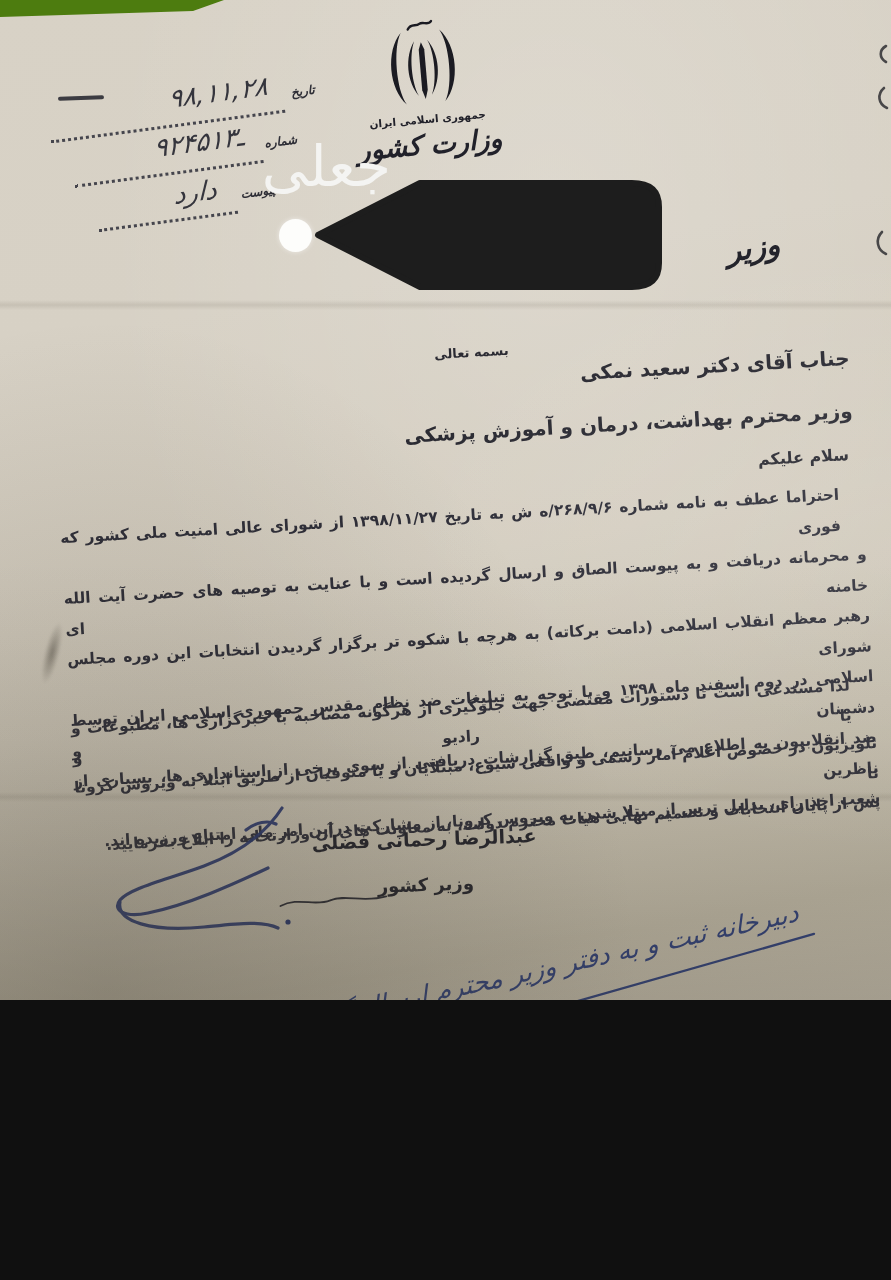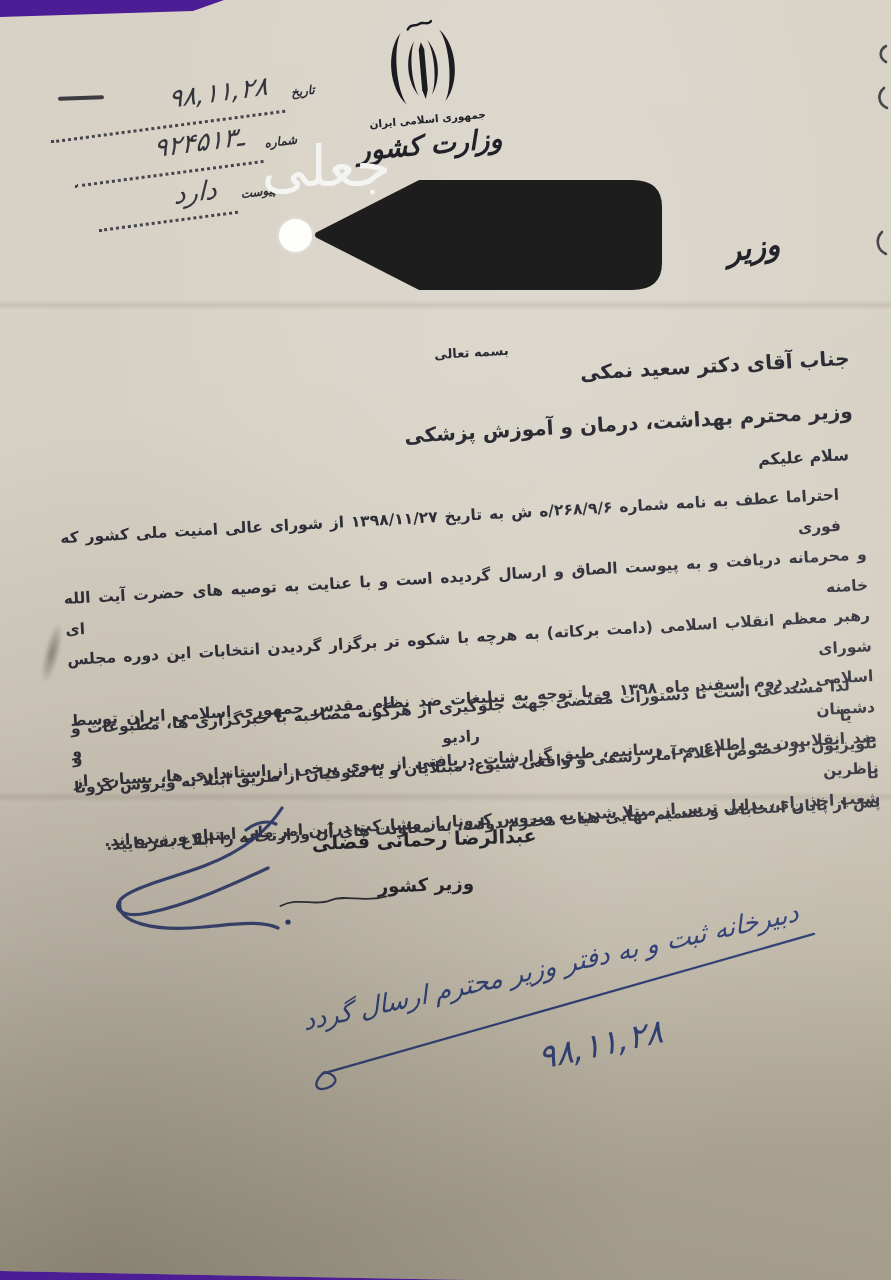--- a/index.html
+++ b/index.html
@@ -1,19 +1,19 @@
 <!DOCTYPE html>
 <html lang="fa"><head>
 <meta charset="utf-8">
 <style>
   * { margin:0; padding:0; box-sizing:border-box; }
   html,body { background:#101010; }
   #stage {
-    position:relative; width:891px; height:1280px; overflow:hidden;
-    background:#4c1d95; font-family:"DejaVu Sans", sans-serif;
+    position:relative; width:891px; height:1000px; overflow:hidden;
+    background:#4d7c0f; font-family:"DejaVu Sans", sans-serif;
   }
   
   .paper {
     position:absolute; inset:0;
     clip-path: polygon(0 17px, 193px 11px, 224px 0, 100% 0, 100% 100%, 468px 100%, 0 1271px);
     background:
       radial-gradient(ellipse at 62% 22%, rgba(255,255,255,0.16), transparent 58%),
       linear-gradient(170deg, #d8d2c6 0%, #d7d1c5 30%, #d2cbbd 55%, #c8c1b1 74%, #bfb8a6 90%, #c7c0b0 100%);
   }
   .paper::after {

